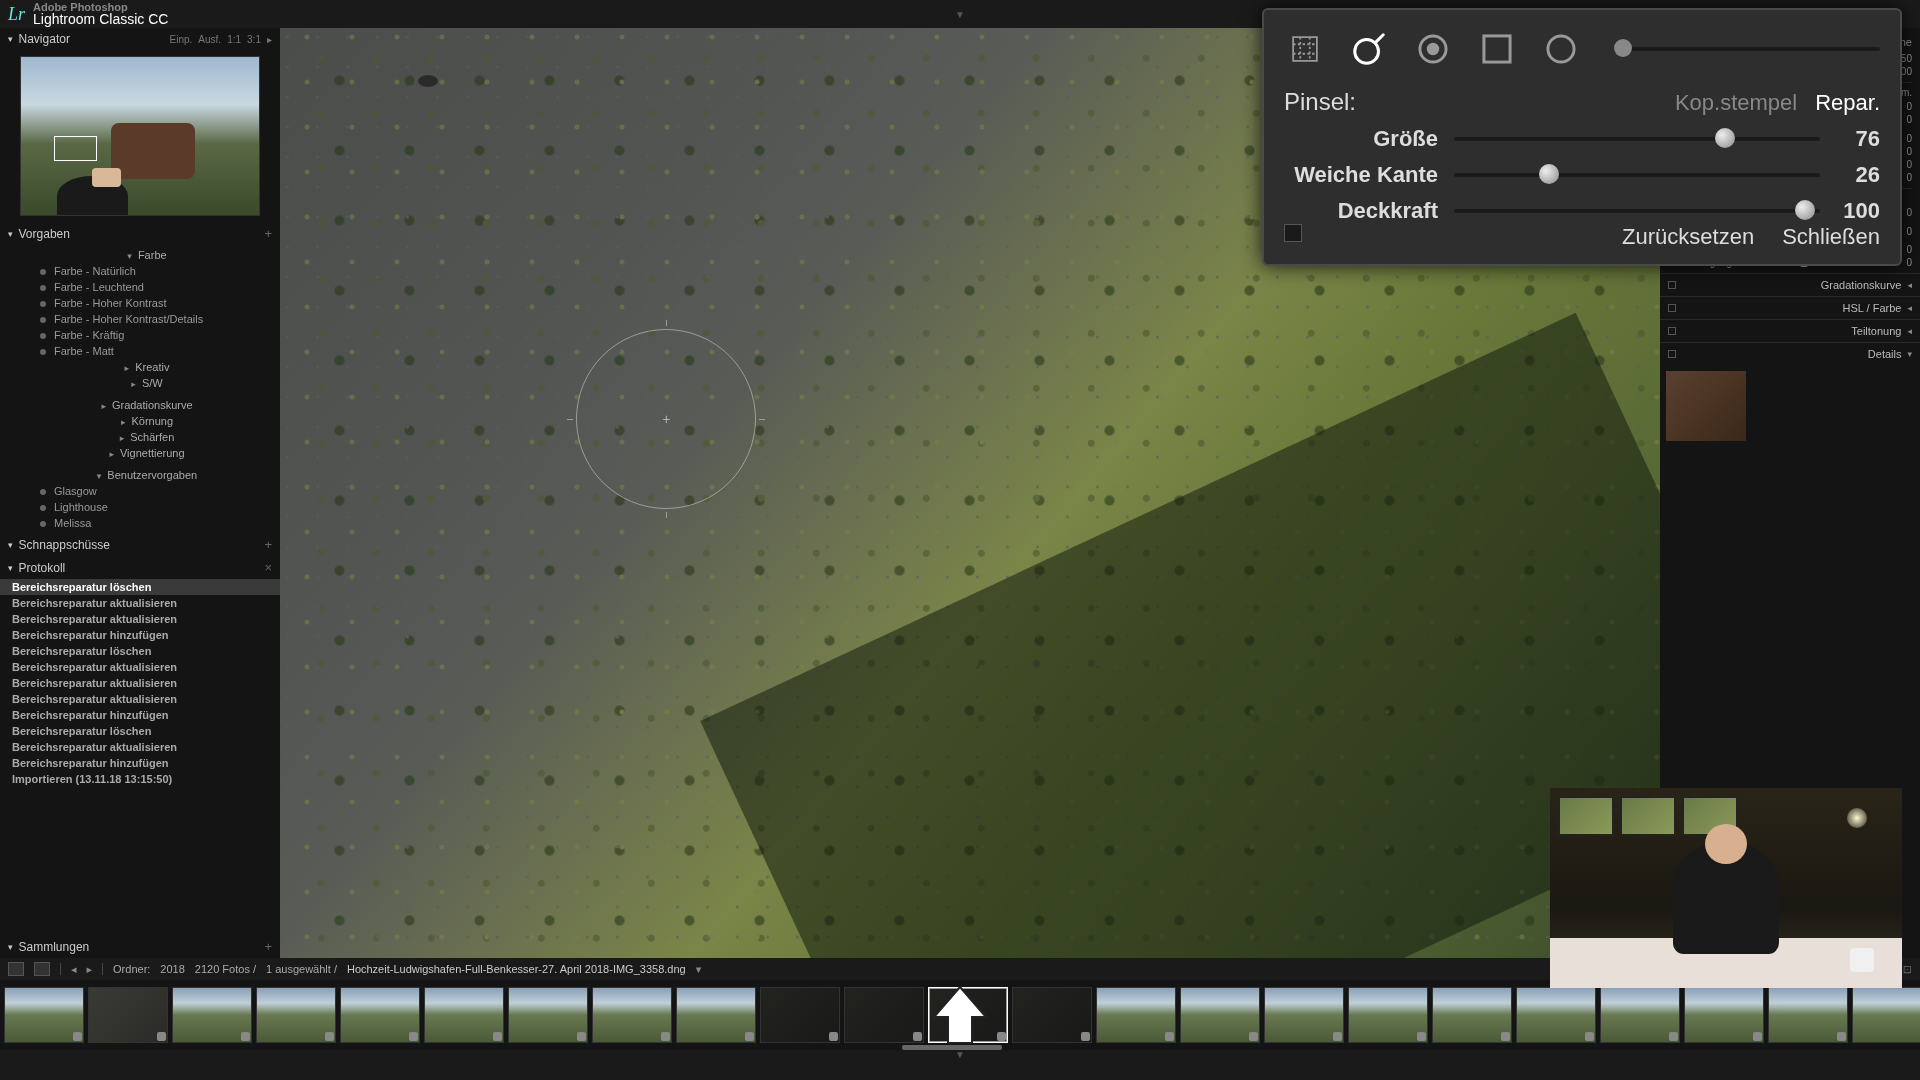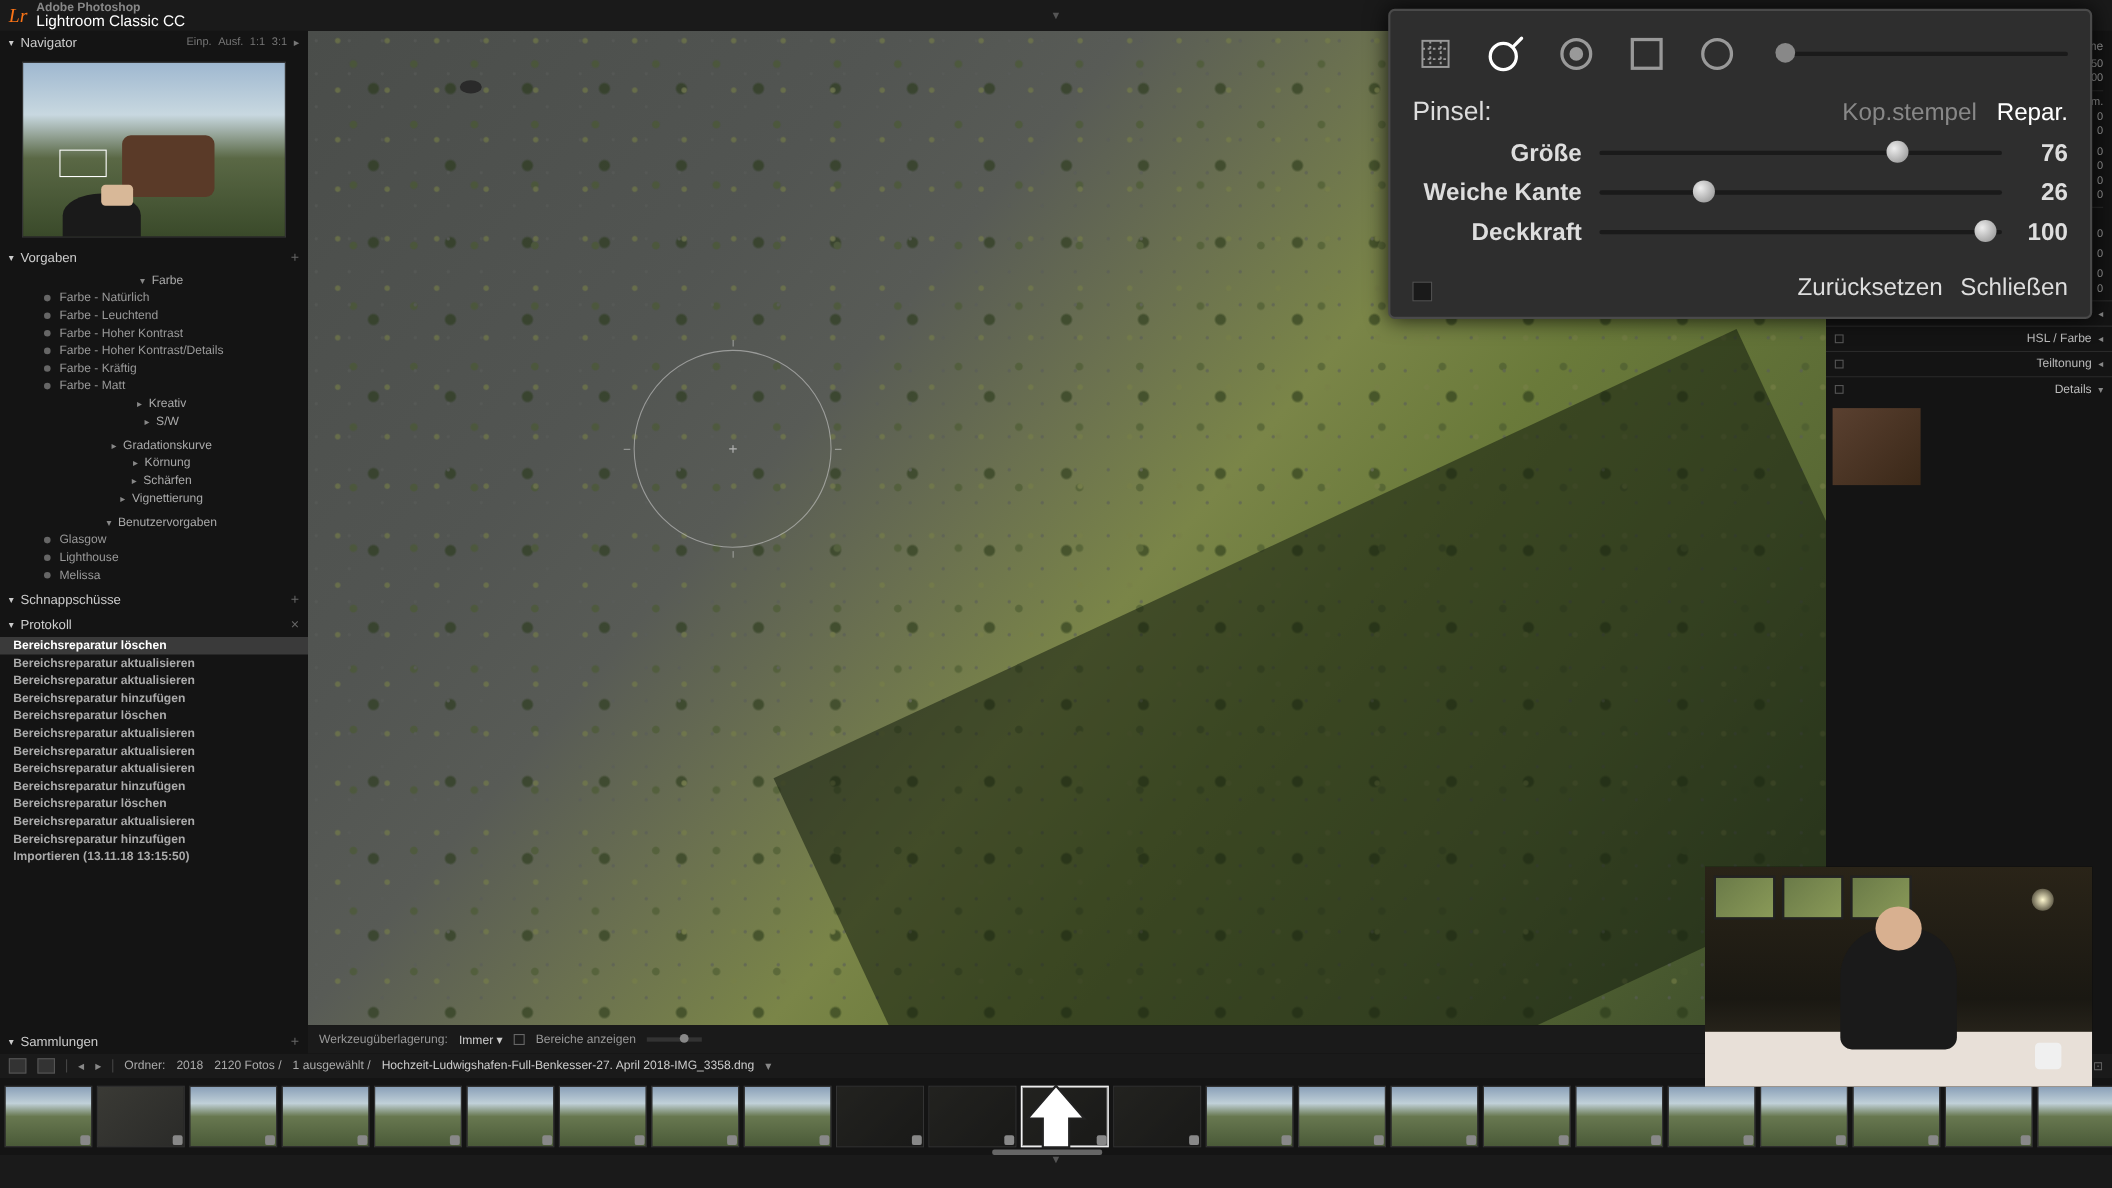--- a/index.html
+++ b/index.html
@@ -1,19 +1,19 @@
 <!DOCTYPE html>
 <html><head>
 <meta charset="utf-8">
 <style>
   * { margin: 0; padding: 0; box-sizing: border-box; font-family: "Segoe UI", "Helvetica Neue", sans-serif; }
   body { background: #1a1a1a; color: #bbb; width: 1920px; height: 1080px; overflow: hidden; position: relative; }
   
   .titlebar { height: 28px; background: #1a1a1a; display: flex; align-items: center; padding: 0 8px; position: relative; }
-  .logo-lr { font-family: serif; font-size: 18px; font-style: italic; color: #f97316; margin-right: 8px; }
+  .logo-lr { font-family: serif; font-size: 18px; font-style: italic; color: #5eead4; margin-right: 8px; }
   .titlebar-text { font-size: 11px; color: #888; font-weight: bold; }
   .titlebar-sub { font-size: 14px; color: #ffffff; margin-left: 6px; }
   .titlebar-chevron { position: absolute; left: 50%; transform: translateX(-50%); color: #555; font-size: 10px; }
 
   .main-row { display: flex; height: 930px; }
 
   .left-panel { width: 280px; background: #141414; display: flex; flex-direction: column; overflow: hidden; }
   .panel-header { display: flex; align-items: center; padding: 4px 8px; font-size: 12px; color: #ccc; }
   .panel-header .tri { font-size: 9px; margin-right: 6px; }
   .panel-header .plus { margin-left: auto; color: #666; font-size: 13px; }
@@ -100,21 +100,21 @@
   .brush-modes { margin-left: auto; display: flex; gap: 18px; font-size: 22px; }
   .brush-mode { color: #888; }
   .brush-mode.active { color: #fff; }
   
   .big-slider-row { display: flex; align-items: center; margin-top: 10px; font-weight: bold; }
   .big-slider-row .blabel { width: 170px; text-align: right; font-size: 22px; color: #ddd; padding-right: 16px; }
   .big-slider-row .btrack { flex: 1; height: 4px; background: #1a1a1a; position: relative; border-radius: 2px; }
   .big-slider-row .btrack .bknob { position: absolute; top: -9px; width: 20px; height: 20px; background: radial-gradient(circle at 35% 35%, #eee, #888); border-radius: 50%; transform: translateX(-50%); }
   .big-slider-row .bval { width: 60px; text-align: right; font-size: 22px; color: #ddd; }
   
-  .panel-footer { display: flex; align-items: flex-end; margin-top: 24px; gap: 16px; }
+  .panel-footer { display: flex; align-items: flex-start; margin-top: 0; gap: 28px; }
   .panel-footer .sq { width: 18px; height: 18px; background: #1a1a1a; border: 1px solid #555; }
   .panel-footer .lnk { font-size: 22px; color: #ddd; margin-left: auto; }
   .panel-footer .lnk2 { font-size: 22px; color: #ddd; }
 
   
   .info-bar { height: 22px; background: #1a1a1a; display: flex; align-items: center; font-size: 11px; color: #aaa; padding: 0 8px; gap: 10px; }
   .info-bar .mini-ico { width: 16px; height: 14px; background: #333; border: 1px solid #555; }
   .info-bar .sep { width: 1px; height: 12px; background: #444; }
   .info-bar .fname { color: #ccc; }
   .info-bar .right-side { margin-left: auto; display: flex; align-items: center; gap: 8px; }
@@ -241,27 +241,20 @@
       <div class="photo-bg"></div>
       <div class="photo-texture"></div>
       <div class="shadow-diag"></div>
       <div class="spot"></div>
       <div class="brush-circle">
         <span class="brush-tick-l"></span>
           <span class="brush-tick-r"></span>
         <span class="brush-tick-t"></span>
           <span class="brush-tick-b"></span>
       </div>
-    </div>
-    <div class="toolbar-row">
-      <span>Werkzeugüberlagerung:</span>
-      <span class="dd"><span>Immer</span> ▾</span>
-      <span class="chk"></span>
-      <span>Bereiche anzeigen</span>
-      <span class="mini-slider"></span>
     </div>
   </div>
 
   <div class="right-panel">
     <div class="adj-section">
       <div class="adj-title-row">
         <svg class="eyedrop" viewBox="0 0 24 24" fill="none" stroke="#aaa" stroke-width="2">
             <path d="M18 6l-9 9-3 6 6-3 9-9-3-3z"></path>
           </svg>
         <span style="flex:1;text-align:center;">WA</span>

